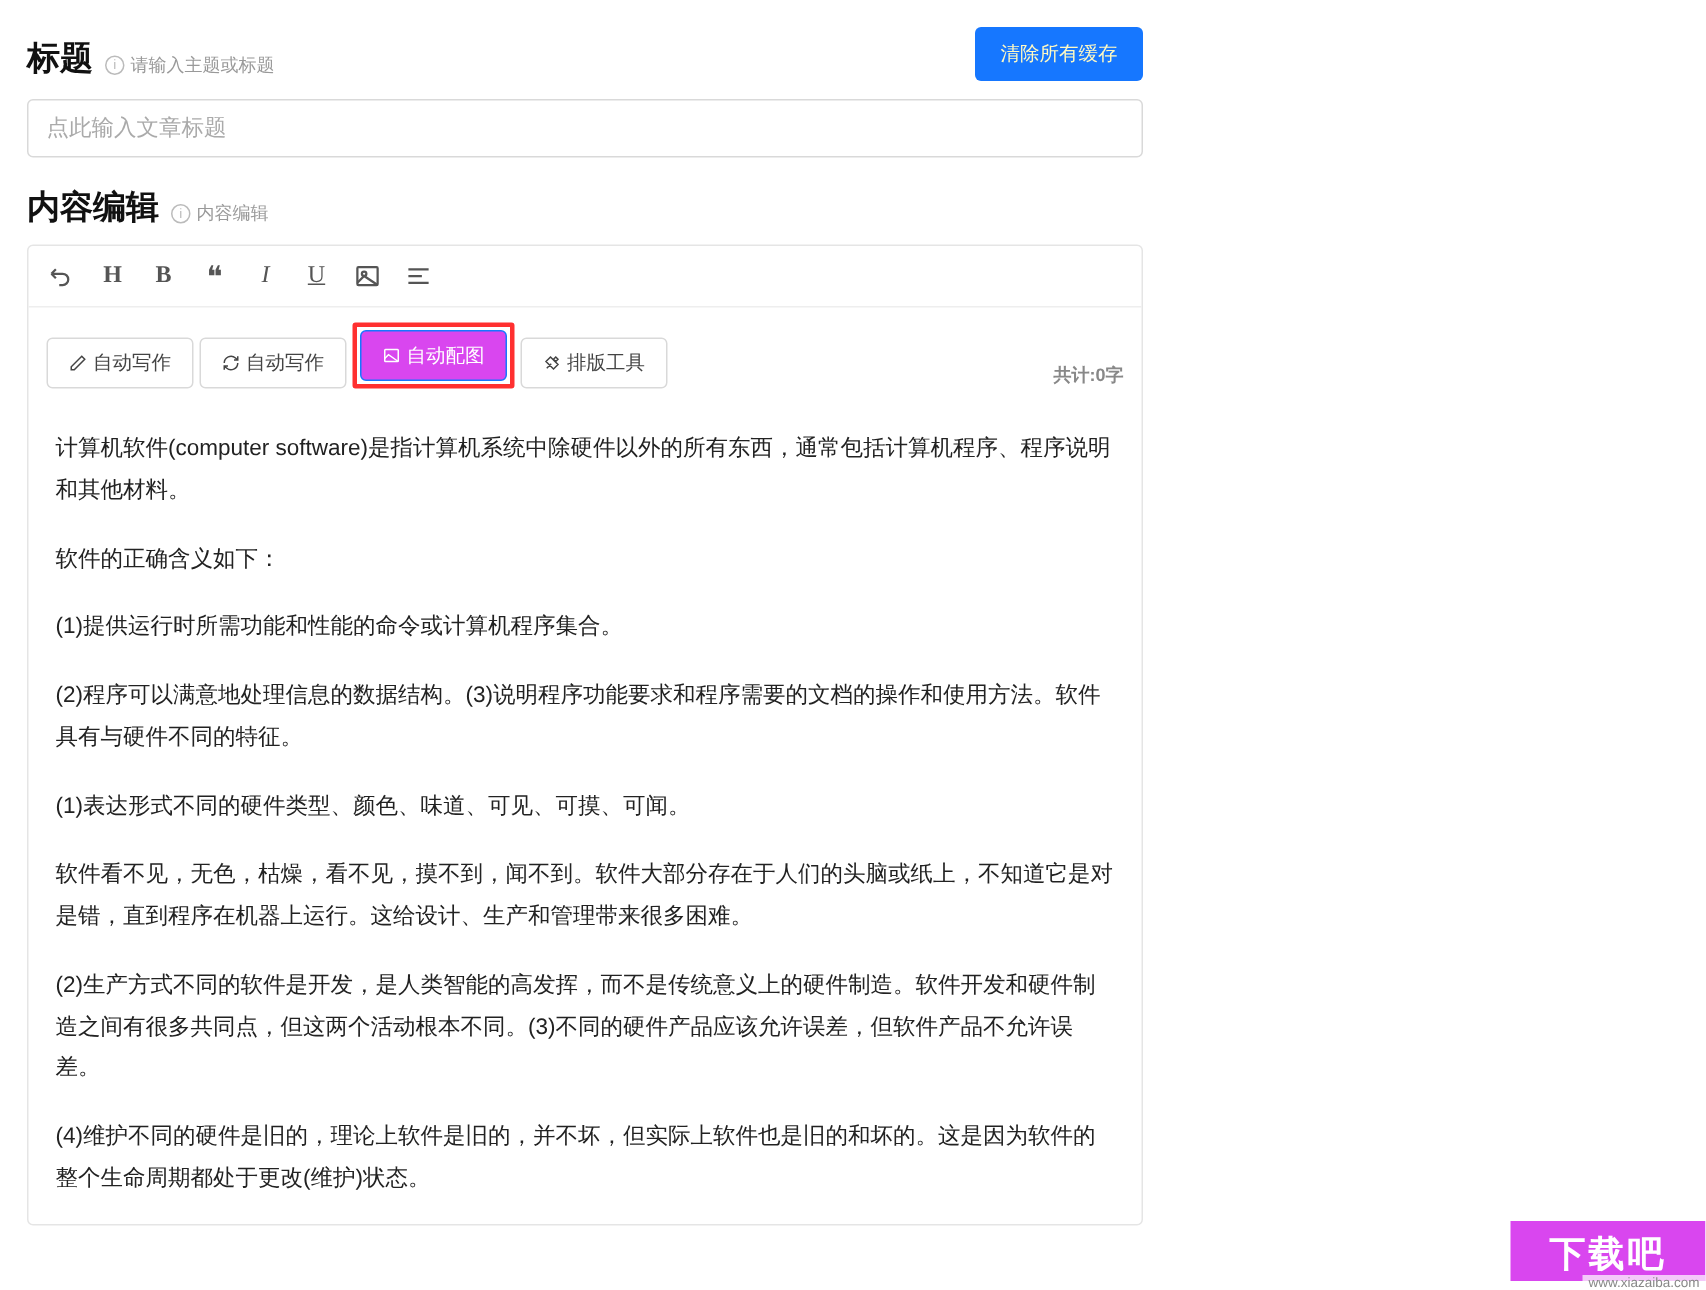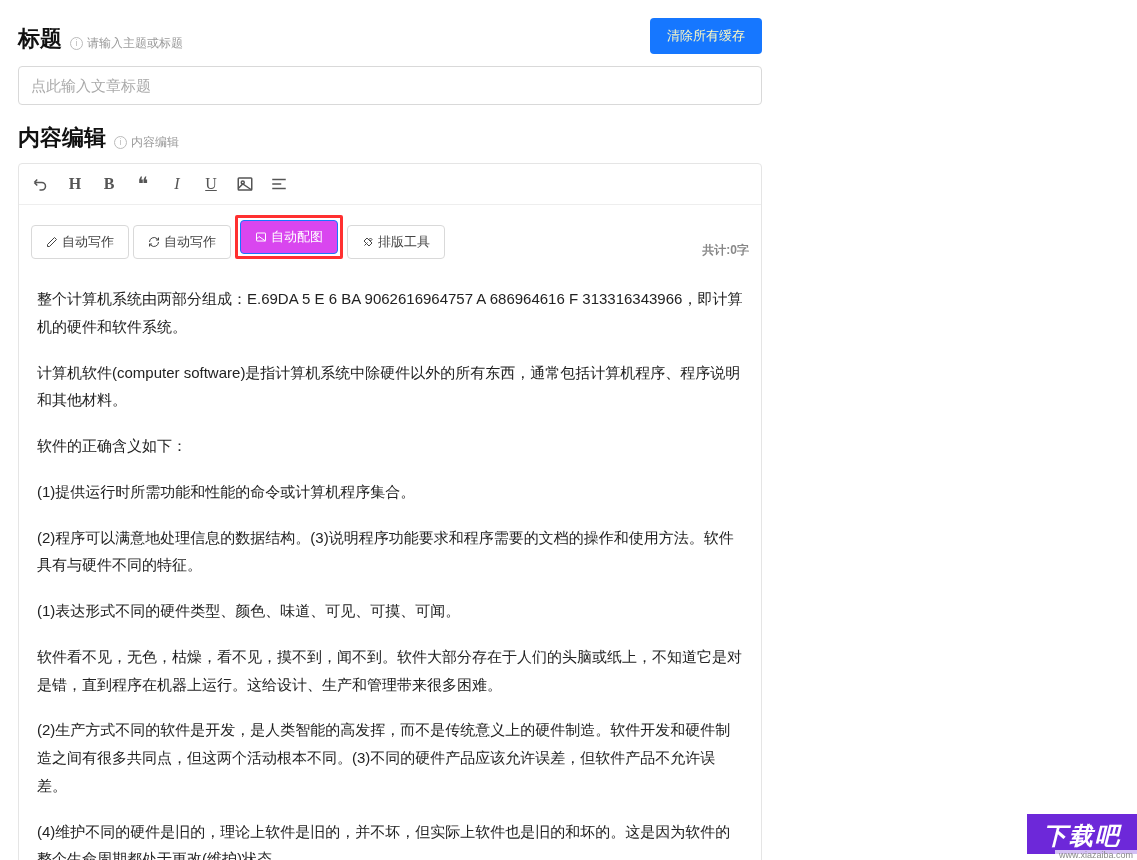--- a/index.html
+++ b/index.html
@@ -17,21 +17,21 @@
     .content-box { border: 1px solid #e5e5e5; border-radius: 4px; margin-top: 4px; }
     .toolbar-row { display: flex; align-items: center; padding: 10px 12px; border-bottom: 1px solid #eee; gap: 14px; }
     .tool-icon { width: 20px; height: 20px; display: inline-flex; align-items: center; justify-content: center; color: #555; cursor: pointer; font-size: 16px; font-family: Georgia, serif; }
     .action-row { display: flex; align-items: flex-end; padding: 10px 12px; gap: 4px; }
     .action-btn { display: inline-flex; align-items: center; gap: 4px; border-radius: 4px; font-size: 13px; padding: 7px 14px; cursor: pointer; border: 1px solid #d9d9d9; background: #fff; color: #444; }
     .action-btn.active { background: #d946ef; border-color: #1677ff; color: #fff; }
     .highlight-box { border: 3px solid #ff3030; border-radius: 2px; padding: 2px; }
     .highlight-box-inner { display: inline-block; }
     .count-text { font-size: 12px; color: #888; margin-left: auto; font-weight: bold; }
     .editor-body { padding: 16px 18px; display: flex; flex-direction: column; gap: 18px; font-size: 15px; line-height: 1.85; color: #222; }
-    .watermark { position: absolute; right: 0; bottom: 6px; background: #6d28d9; color: #fff; padding: 6px 16px 2px; font-style: italic; font-size: 24px; font-weight: bold; letter-spacing: 2px; }
+    .watermark { position: absolute; right: 0; bottom: 6px; background: #d946ef; color: #fff; padding: 6px 26px 2px; font-size: 24px; font-weight: bold; letter-spacing: 2px; }
     .watermark-sub { position: absolute; right: 0; bottom: 0; font-size: 9px; color: #888; background: rgba(255,255,255,0.7); padding: 0 4px; }
     .wrap { position: relative; width: 1137px; height: 860px; }
     svg { display: block; }
   </style>
 </head>
 <body>
 <div class="wrap">
 
 <div class="main-col">
   <div class="section-header">
@@ -107,21 +107,20 @@
       </span>
       <button class="action-btn">
         <svg width="12" height="12" viewBox="0 0 24 24" fill="none" stroke="currentColor" stroke-width="2">
               <path d="M14 7l3-3 3 3-3 3zM5 19l6-6M10 4l10 10-6 6L4 10z"></path>
             </svg>
         <span>排版工具</span>
       </button>
       <span class="count-text">共计:0字</span>
     </div>
     <div class="editor-body">
-      <p>整个计算机系统由两部分组成：E.69DA 5 E 6 BA 9062616964757 A 686964616 F 313316343966，即计算机的硬件和软件系统。</p>
       <p>计算机软件(computer software)是指计算机系统中除硬件以外的所有东西，通常包括计算机程序、程序说明和其他材料。</p>
       <p>软件的正确含义如下：</p>
       <p>(1)提供运行时所需功能和性能的命令或计算机程序集合。</p>
       <p>(2)程序可以满意地处理信息的数据结构。(3)说明程序功能要求和程序需要的文档的操作和使用方法。软件具有与硬件不同的特征。</p>
       <p>(1)表达形式不同的硬件类型、颜色、味道、可见、可摸、可闻。</p>
       <p>软件看不见，无色，枯燥，看不见，摸不到，闻不到。软件大部分存在于人们的头脑或纸上，不知道它是对是错，直到程序在机器上运行。这给设计、生产和管理带来很多困难。</p>
       <p>(2)生产方式不同的软件是开发，是人类智能的高发挥，而不是传统意义上的硬件制造。软件开发和硬件制造之间有很多共同点，但这两个活动根本不同。(3)不同的硬件产品应该允许误差，但软件产品不允许误差。</p>
       <p>(4)维护不同的硬件是旧的，理论上软件是旧的，并不坏，但实际上软件也是旧的和坏的。这是因为软件的整个生命周期都处于更改(维护)状态。</p>
     </div>
   </div>

